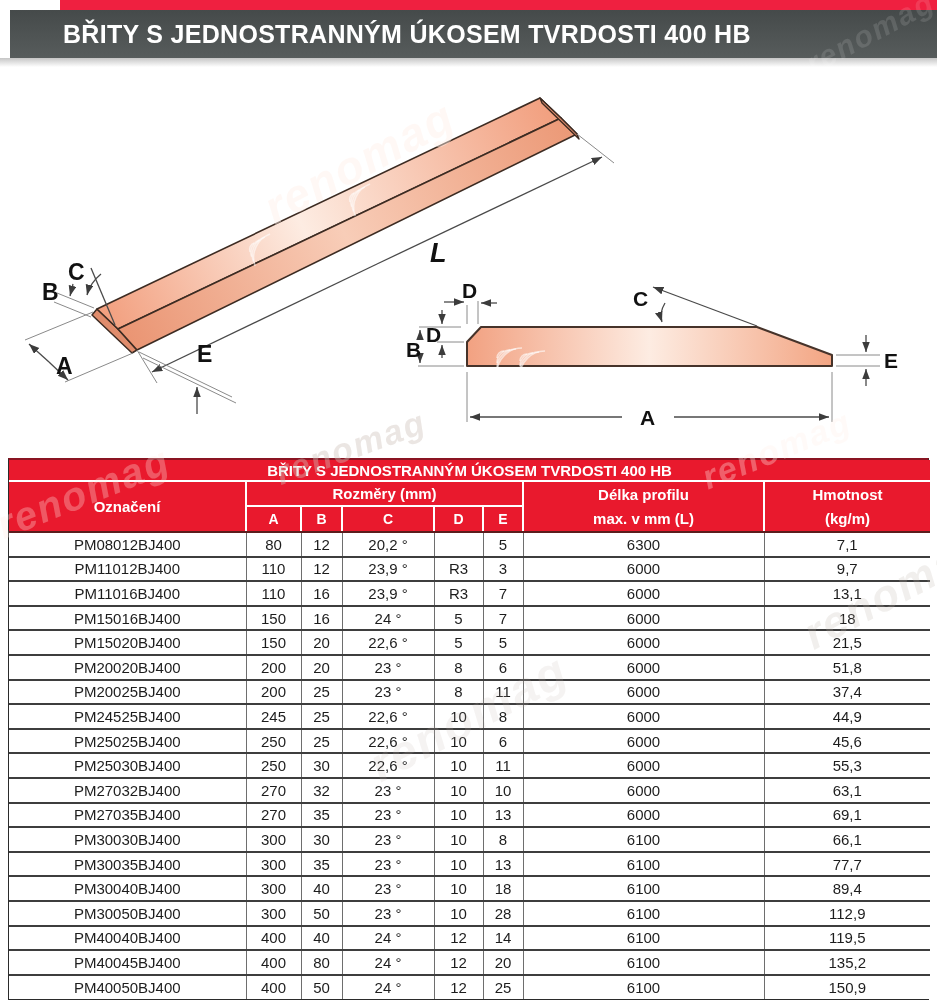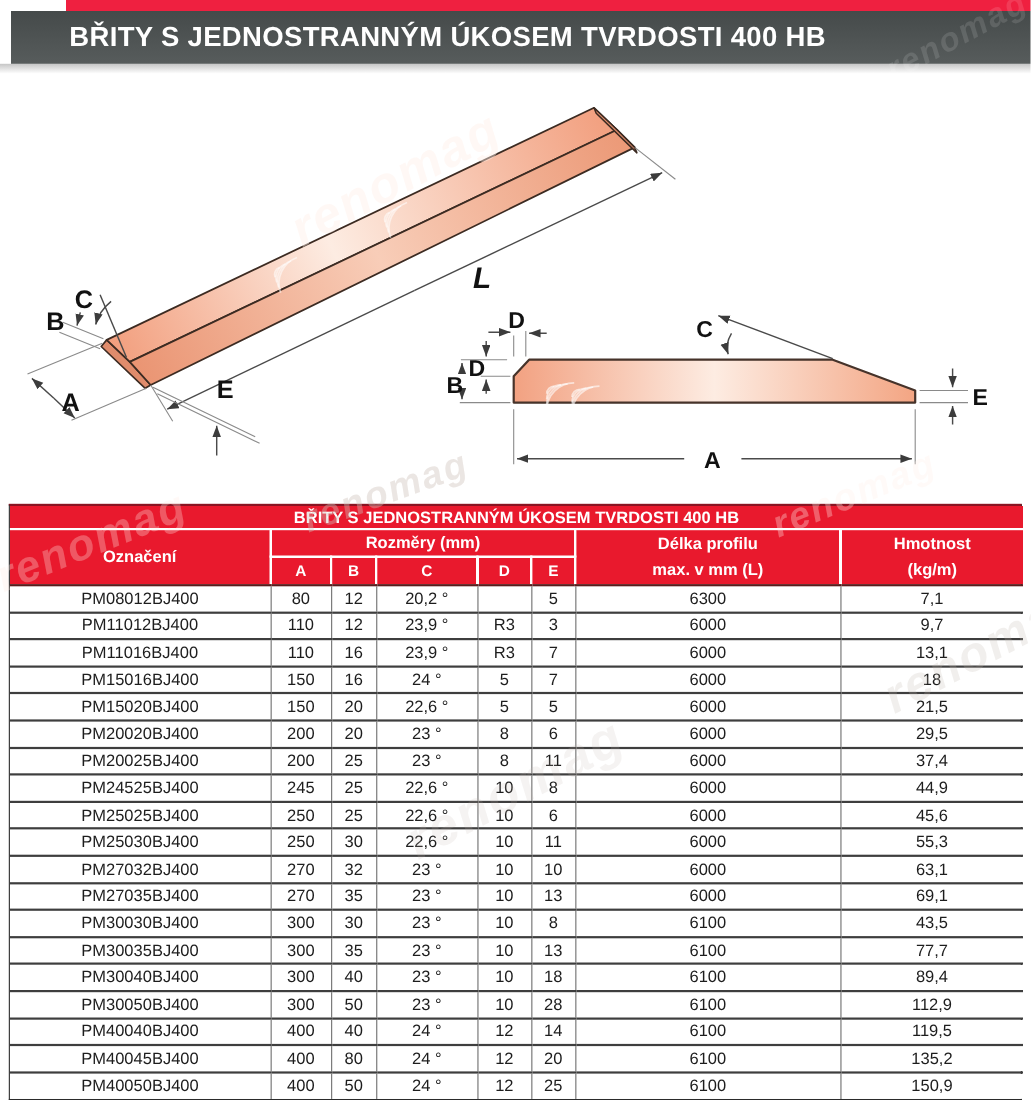--- a/index.html
+++ b/index.html
@@ -297,21 +297,21 @@
           <td>21,5</td>
         </tr>
         <tr>
           <td>PM20020BJ400</td>
           <td>200</td>
           <td>20</td>
           <td>23 °</td>
           <td>8</td>
           <td>6</td>
           <td>6000</td>
-          <td>29,5</td>
+          <td>51,8</td>
         </tr>
         <tr>
           <td>PM20025BJ400</td>
           <td>200</td>
           <td>25</td>
           <td>23 °</td>
           <td>8</td>
           <td>11</td>
           <td>6000</td>
           <td>37,4</td>
@@ -367,21 +367,21 @@
           <td>69,1</td>
         </tr>
         <tr>
           <td>PM30030BJ400</td>
           <td>300</td>
           <td>30</td>
           <td>23 °</td>
           <td>10</td>
           <td>8</td>
           <td>6100</td>
-          <td>43,5</td>
+          <td>66,1</td>
         </tr>
         <tr>
           <td>PM30035BJ400</td>
           <td>300</td>
           <td>35</td>
           <td>23 °</td>
           <td>10</td>
           <td>13</td>
           <td>6100</td>
           <td>77,7</td>

